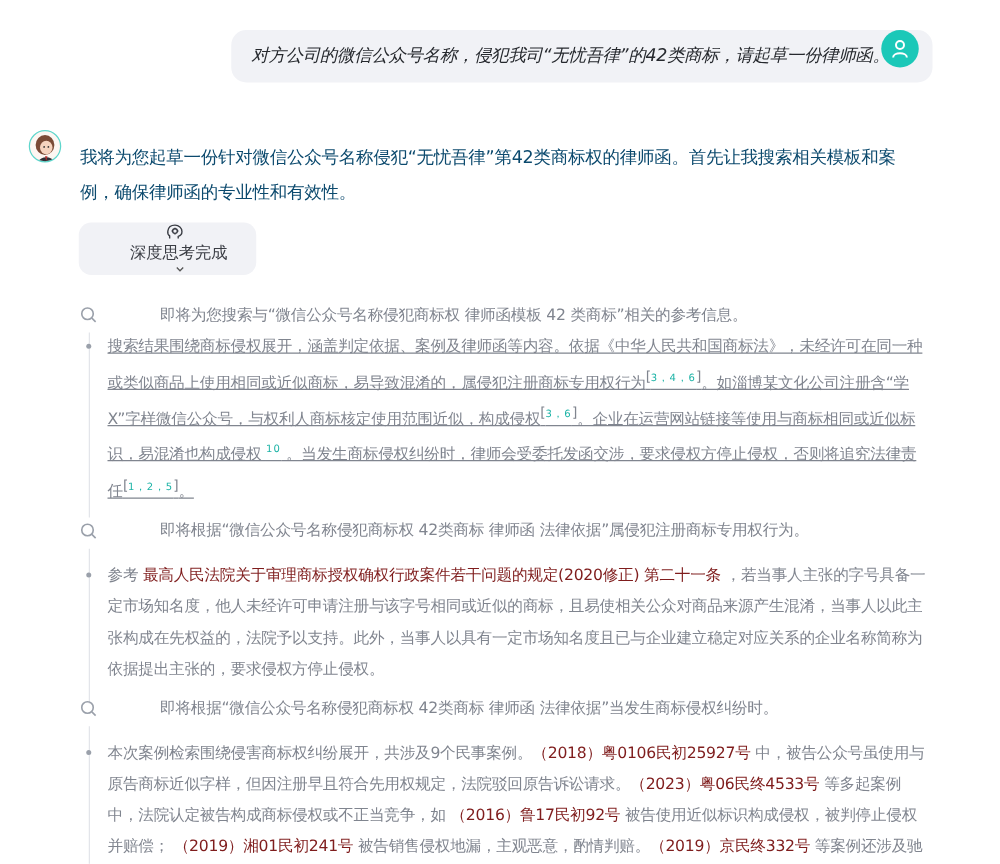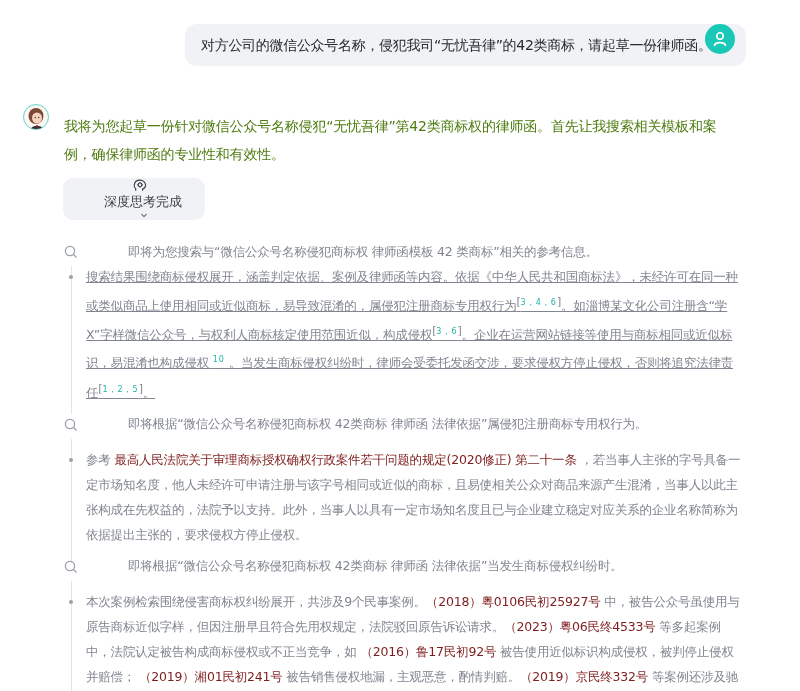--- a/index.html
+++ b/index.html
@@ -1,25 +1,25 @@
 <!DOCTYPE html>
 <html><head>
 <meta charset="utf-8">
 <style>
   * { box-sizing: border-box; margin: 0; padding: 0; }
   html, body { width: 800px; height: 691px; overflow: hidden; background: #ffffff; }
   body { font-family: "DejaVu Sans", "Liberation Sans", sans-serif; color: #26292e; position: relative; }
 
-  .user-row { position: absolute; top: 24px; right: 40px; left: 0; display: flex; justify-content: flex-end; align-items: center; }
+  .user-row { position: absolute; top: 24px; right: 40px; left: 0; display: flex; justify-content: flex-end; align-items: center; font-style: italic; }
   .user-bubble { background: #f1f2f6; border-radius: 12px; padding: 0 16px; height: 42px; line-height: 42px; font-size: 14px; color: #26292e; margin-right: 14px; width: 561px; white-space: nowrap; overflow: hidden; letter-spacing: -0.3px; }
   .user-avatar { width: 30px; height: 30px; border-radius: 50%; background: #1bc8b8; display: flex; align-items: center; justify-content: center; position: absolute; right: 25px; top: 0; }
 
   .bot-avatar { position: absolute; left: 23px; top: 104px; width: 26px; height: 26px; border-radius: 50%; border: 1.5px solid #5fd6cc; background: #fdf6f2; overflow: hidden; }
 
-  .bot-intro { position: absolute; left: 64px; top: 112px; width: 670px; font-size: 14px; line-height: 28px; color: #4d7c0f; letter-spacing: -0.2px; }
+  .bot-intro { position: absolute; left: 64px; top: 112px; width: 670px; font-size: 14px; line-height: 28px; color: #0c4a6e; letter-spacing: -0.2px; }
 
   .think-btn { position: absolute; left: 63px; top: 178px; width: 142px; height: 42px; border-radius: 10px; background: #f1f2f6; display: flex; align-items: center; padding-left: 12px; font-size: 13px; color: #3a3d44; flex-direction: column; }
   .think-btn .lbl { margin-left: 6px; }
   .think-btn .chev { margin-left: 8px; }
 
   .timeline { position: absolute; left: 64px; top: 240px; width: 680px; font-size: 12.5px; color: #80858f; letter-spacing: -0.2px; }
   .step { position: relative; }
   .step-head { display: flex; align-items: center; height: 24px; gap: 44px; }
   .step-head .ic { width: 14px; height: 14px; margin-right: 6px; flex-shrink: 0; }
   .step-line { position: absolute; left: 7px; width: 1px; background: #e3e5ea; }

